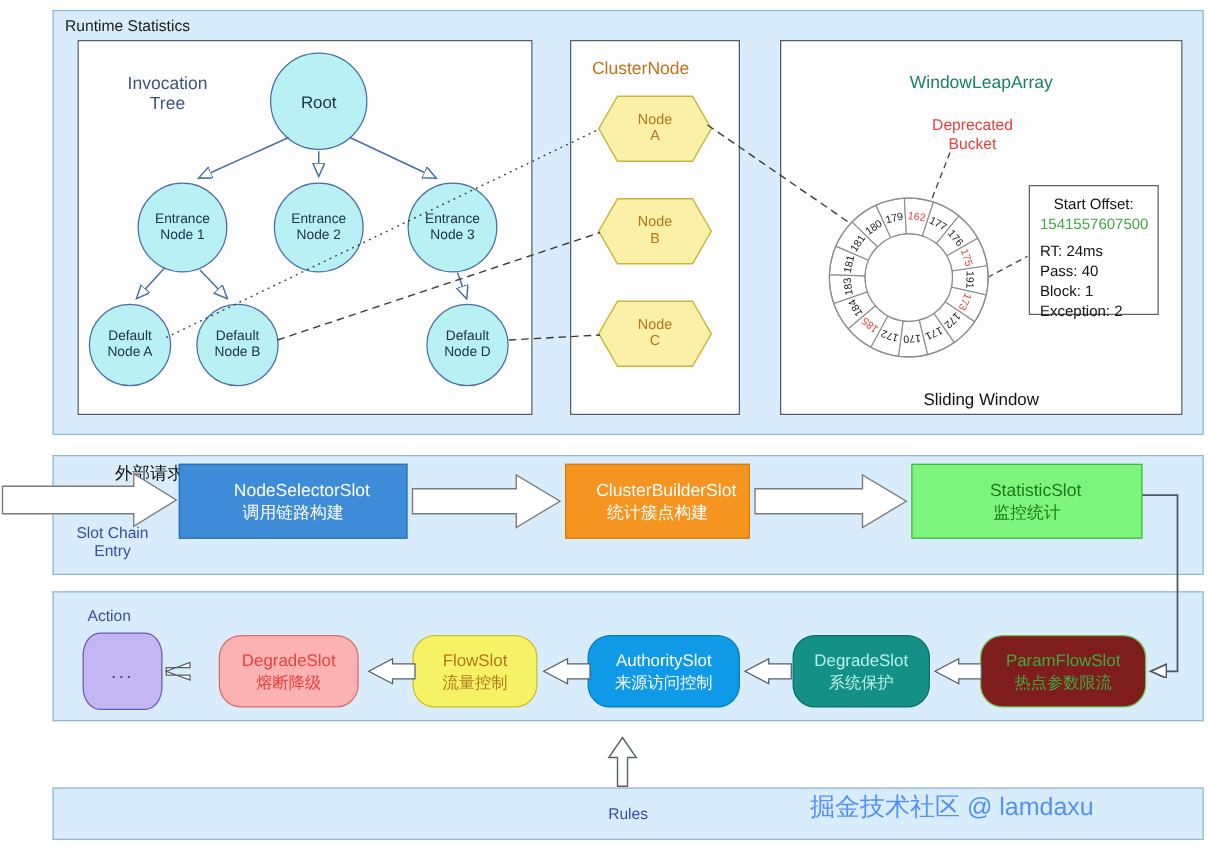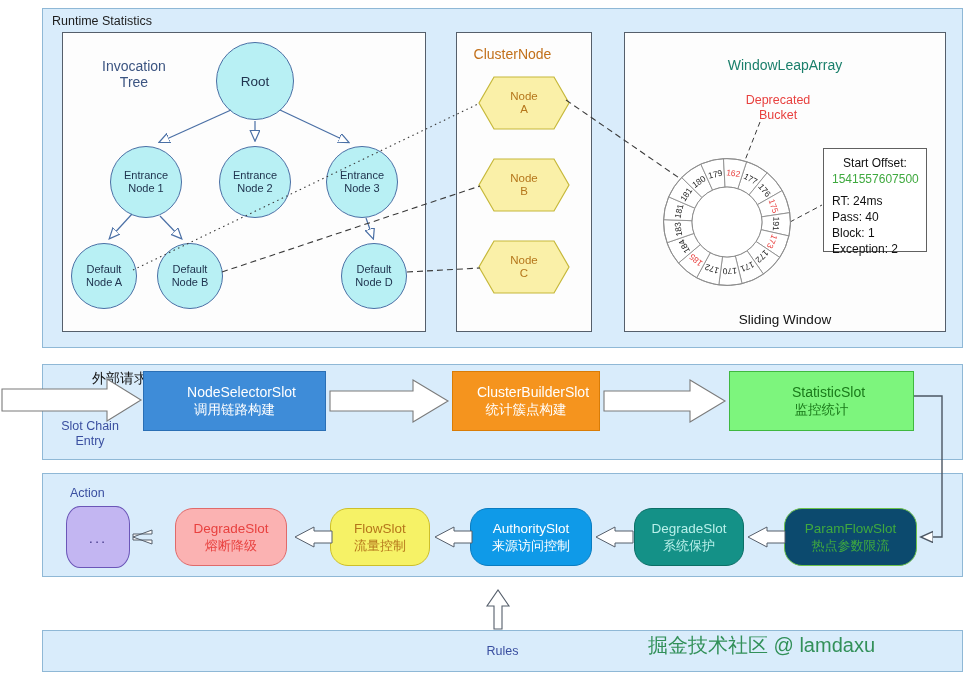--- a/index.html
+++ b/index.html
@@ -49,21 +49,21 @@
 
   .infobox{position:absolute;background:#fff;border:1px solid #606060;box-sizing:border-box;
         padding:6px 8px;font-size:12px;color:#111;line-height:16px;}
   .infobox .hdr{text-align:center;}
   .infobox .green{color:#3fa93f;text-align:center;}
 
   .rulesbox{position:absolute;background:#d9ecfb;border:1px solid #8fb8d6;box-sizing:border-box;
         display:flex;align-items:center;justify-content:center;}
   .rulesbox span{font-size:12.5px;color:#3a4fa0;}
 
-  .watermark{position:absolute;font-size:20px;color:#15803d;opacity:.85;white-space:nowrap;}
+  .watermark{position:absolute;font-size:20px;color:#3b82f6;opacity:.85;white-space:nowrap;}
 
   svg.ov{position:absolute;left:0;top:0;width:967px;height:682px;pointer-events:none;}
   .donutnum{font-size:8.5px;fill:#1a1a1a;font-family:"Liberation Sans",sans-serif;}
   .donutnum.dep{fill:#e8413f;}
 </style>
 </head>
 <body>
 
 <div id="root">
 
@@ -204,21 +204,21 @@
     <div class="cn">流量控制</div>
   </div>
   <div class="roundslot" style="left:470px;top:508px;width:122px;height:58px;background:#0f9ae8;border:1px solid #0a7cc0;color:#ffffff;">
     <div class="en">AuthoritySlot</div>
     <div class="cn">来源访问控制</div>
   </div>
   <div class="roundslot" style="left:634px;top:508px;width:110px;height:58px;background:#149187;border:1px solid #0c6f66;color:#b8f0ea;">
     <div class="en">DegradeSlot</div>
     <div class="cn">系统保护</div>
   </div>
-  <div class="roundslot" style="left:784px;top:508px;width:133px;height:58px;background:#0c4a6e;border:1px solid #6cc24a;color:#3fa93f;">
+  <div class="roundslot" style="left:784px;top:508px;width:133px;height:58px;background:#7f1d1d;border:1px solid #6cc24a;color:#3fa93f;">
     <div class="en">ParamFlowSlot</div>
     <div class="cn">热点参数限流</div>
   </div>
 
   <div class="rulesbox" style="left:42px;top:630px;width:921px;height:42px;">
     <span>Rules</span>
   </div>
 
   <div class="watermark" style="left:648px;top:632px;">掘金技术社区 @ lamdaxu</div>
 

